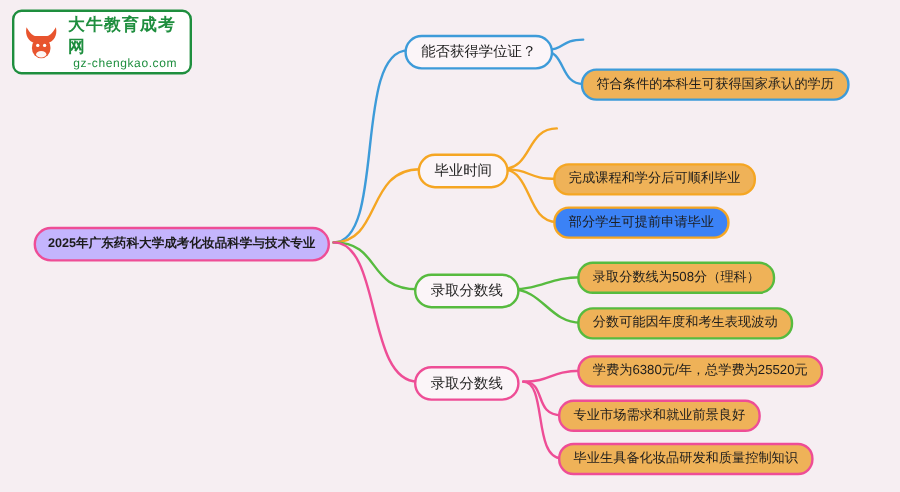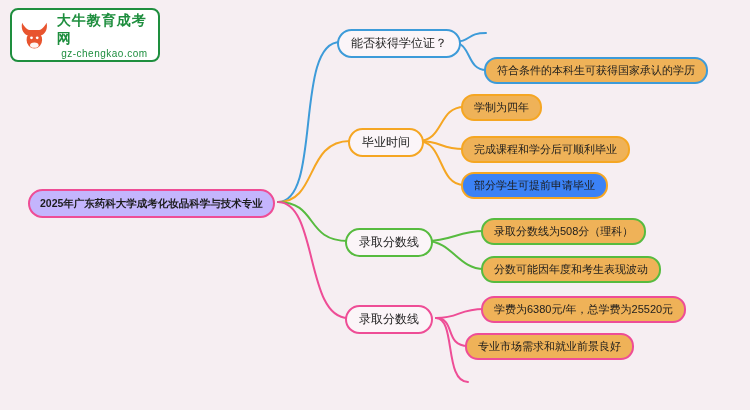--- a/index.html
+++ b/index.html
@@ -121,37 +121,37 @@
     <span>录取分数线</span>
   </div>
   <div class="node branch" style="left: 345px; top: 305px; border-color: rgb(238, 77, 150);">
     <span>录取分数线</span>
   </div>
 
   <div class="node leaf" style="left: 484px; top: 57px; border-color: rgb(61, 155, 217); background-color: rgb(239, 178, 88);">
     <span>符合条件的本科生可获得国家承认的学历</span>
   </div>
 
-  <div class="node leaf" style="left: 461px; top: 94px; border-color: rgb(245, 166, 35); background-color: rgb(239, 178, 88);">
-    <span>学制为四年</span>
-  </div>
   <div class="node leaf" style="left: 461px; top: 136px; border-color: rgb(245, 166, 35); background-color: rgb(239, 178, 88);">
     <span>完成课程和学分后可顺利毕业</span>
   </div>
   <div class="node leaf" style="left: 461px; top: 172px; border-color: rgb(245, 166, 35); background-color: #3b82f6;">
     <span>部分学生可提前申请毕业</span>
   </div>
 
   <div class="node leaf" style="left: 481px; top: 218px; border-color: rgb(87, 187, 63); background-color: rgb(239, 178, 88);">
     <span>录取分数线为508分（理科）</span>
   </div>
   <div class="node leaf" style="left: 481px; top: 256px; border-color: rgb(87, 187, 63); background-color: rgb(239, 178, 88);">
     <span>分数可能因年度和考生表现波动</span>
   </div>
 
   <div class="node leaf" style="left: 481px; top: 296px; border-color: rgb(238, 77, 150); background-color: rgb(239, 178, 88);">
     <span>学费为6380元/年，总学费为25520元</span>
   </div>
   <div class="node leaf" style="left: 465px; top: 333px; border-color: rgb(238, 77, 150); background-color: rgb(239, 178, 88);">
     <span>专业市场需求和就业前景良好</span>
   </div>
+  <div class="node leaf" style="left: 465px; top: 369px; border-color: rgb(238, 77, 150); background-color: rgb(239, 178, 88);">
+    <span>毕业生具备化妆品研发和质量控制知识</span>
+  </div>
 
 </div>
 
 </body></html>

